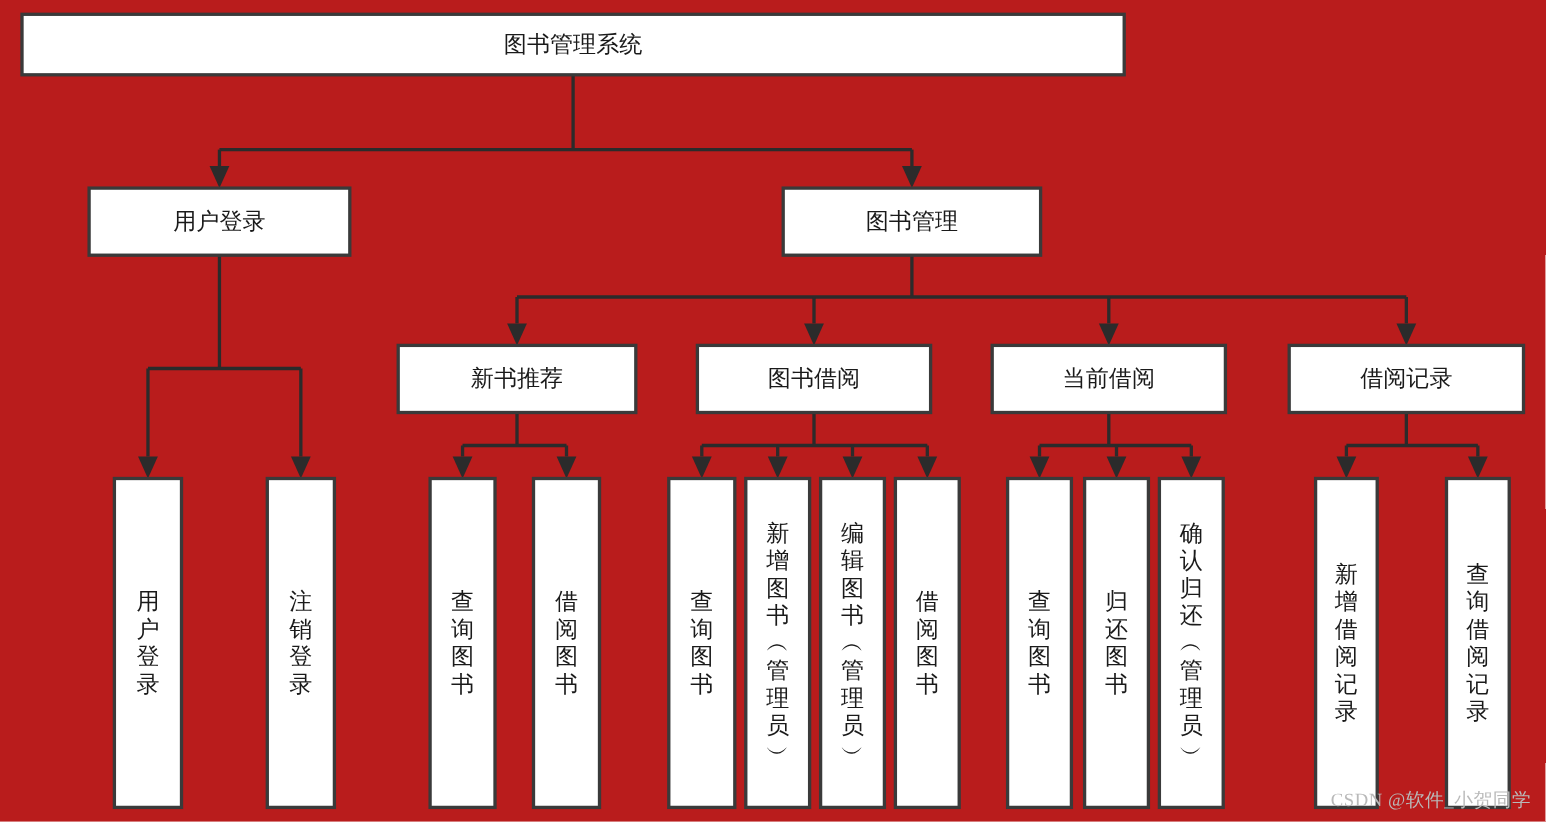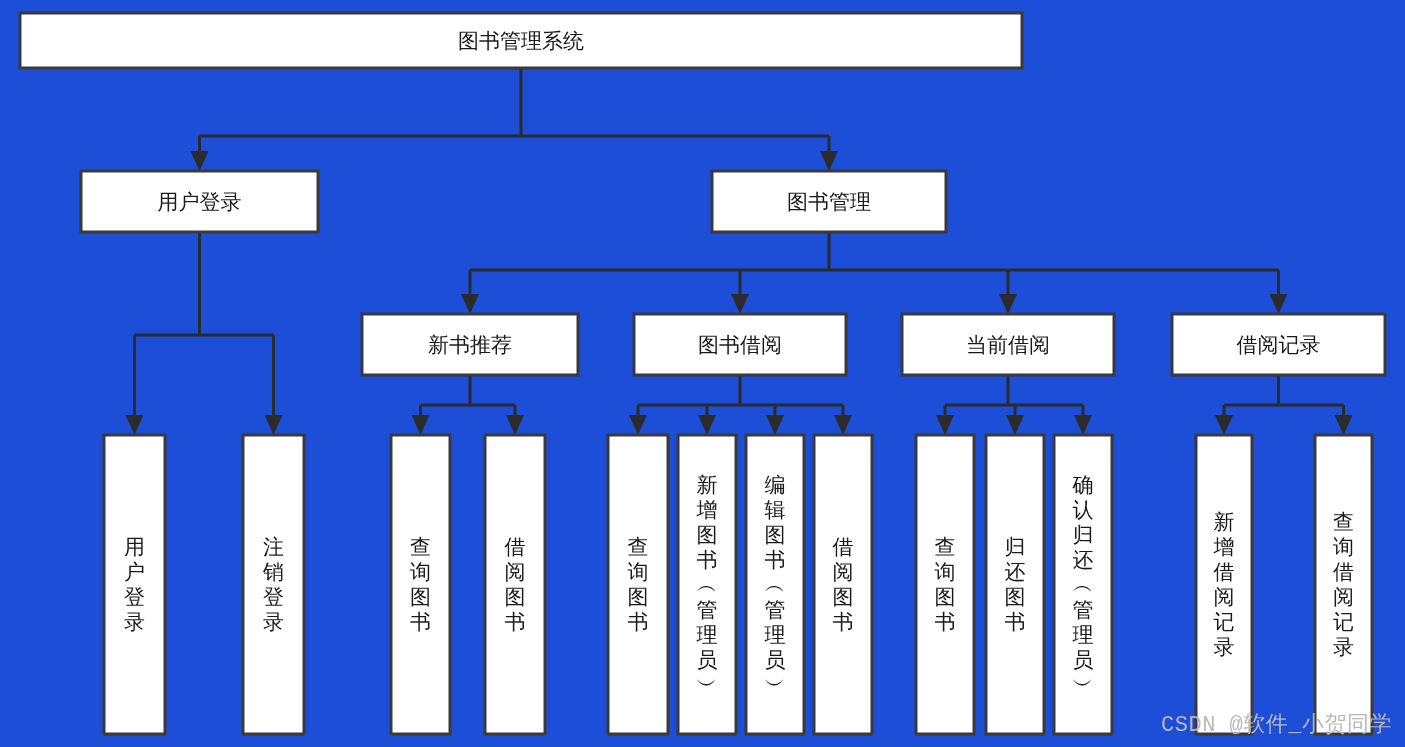--- a/index.html
+++ b/index.html
@@ -7,21 +7,21 @@
     padding: 0;
     background: #ffffff;
   }
   body {
     font-family: "DejaVu Sans", "Liberation Sans", sans-serif;
   }
   #diagram-root {
     position: relative;
     width: 1405px;
     height: 747px;
-    background: #1d4ed8;
+    background: #b91c1c;
     overflow: hidden;
   }
   svg.flow {
     position: absolute;
     left: 0;
     top: 0;
     width: 1405px;
     height: 747px;
     display: block;
   }
@@ -51,22 +51,22 @@
     fill: #1a1a1a;
     font-family: "DejaVu Sans", "Liberation Sans", sans-serif;
     font-size: 21px;
     text-anchor: middle;
   }
   .watermark {
     position: absolute;
     right: 13px;
     bottom: 8px;
     color: #b9b9b9;
-    font-size: 22px;
-    font-family: Liberation Mono, monospace;
+    font-size: 17px;
+    font-family: Liberation Serif, serif;
     letter-spacing: 0.5px;
     white-space: nowrap;
     user-select: none;
   }
 </style>
 </head>
 <body>
 
 <div id="diagram-root">
 

